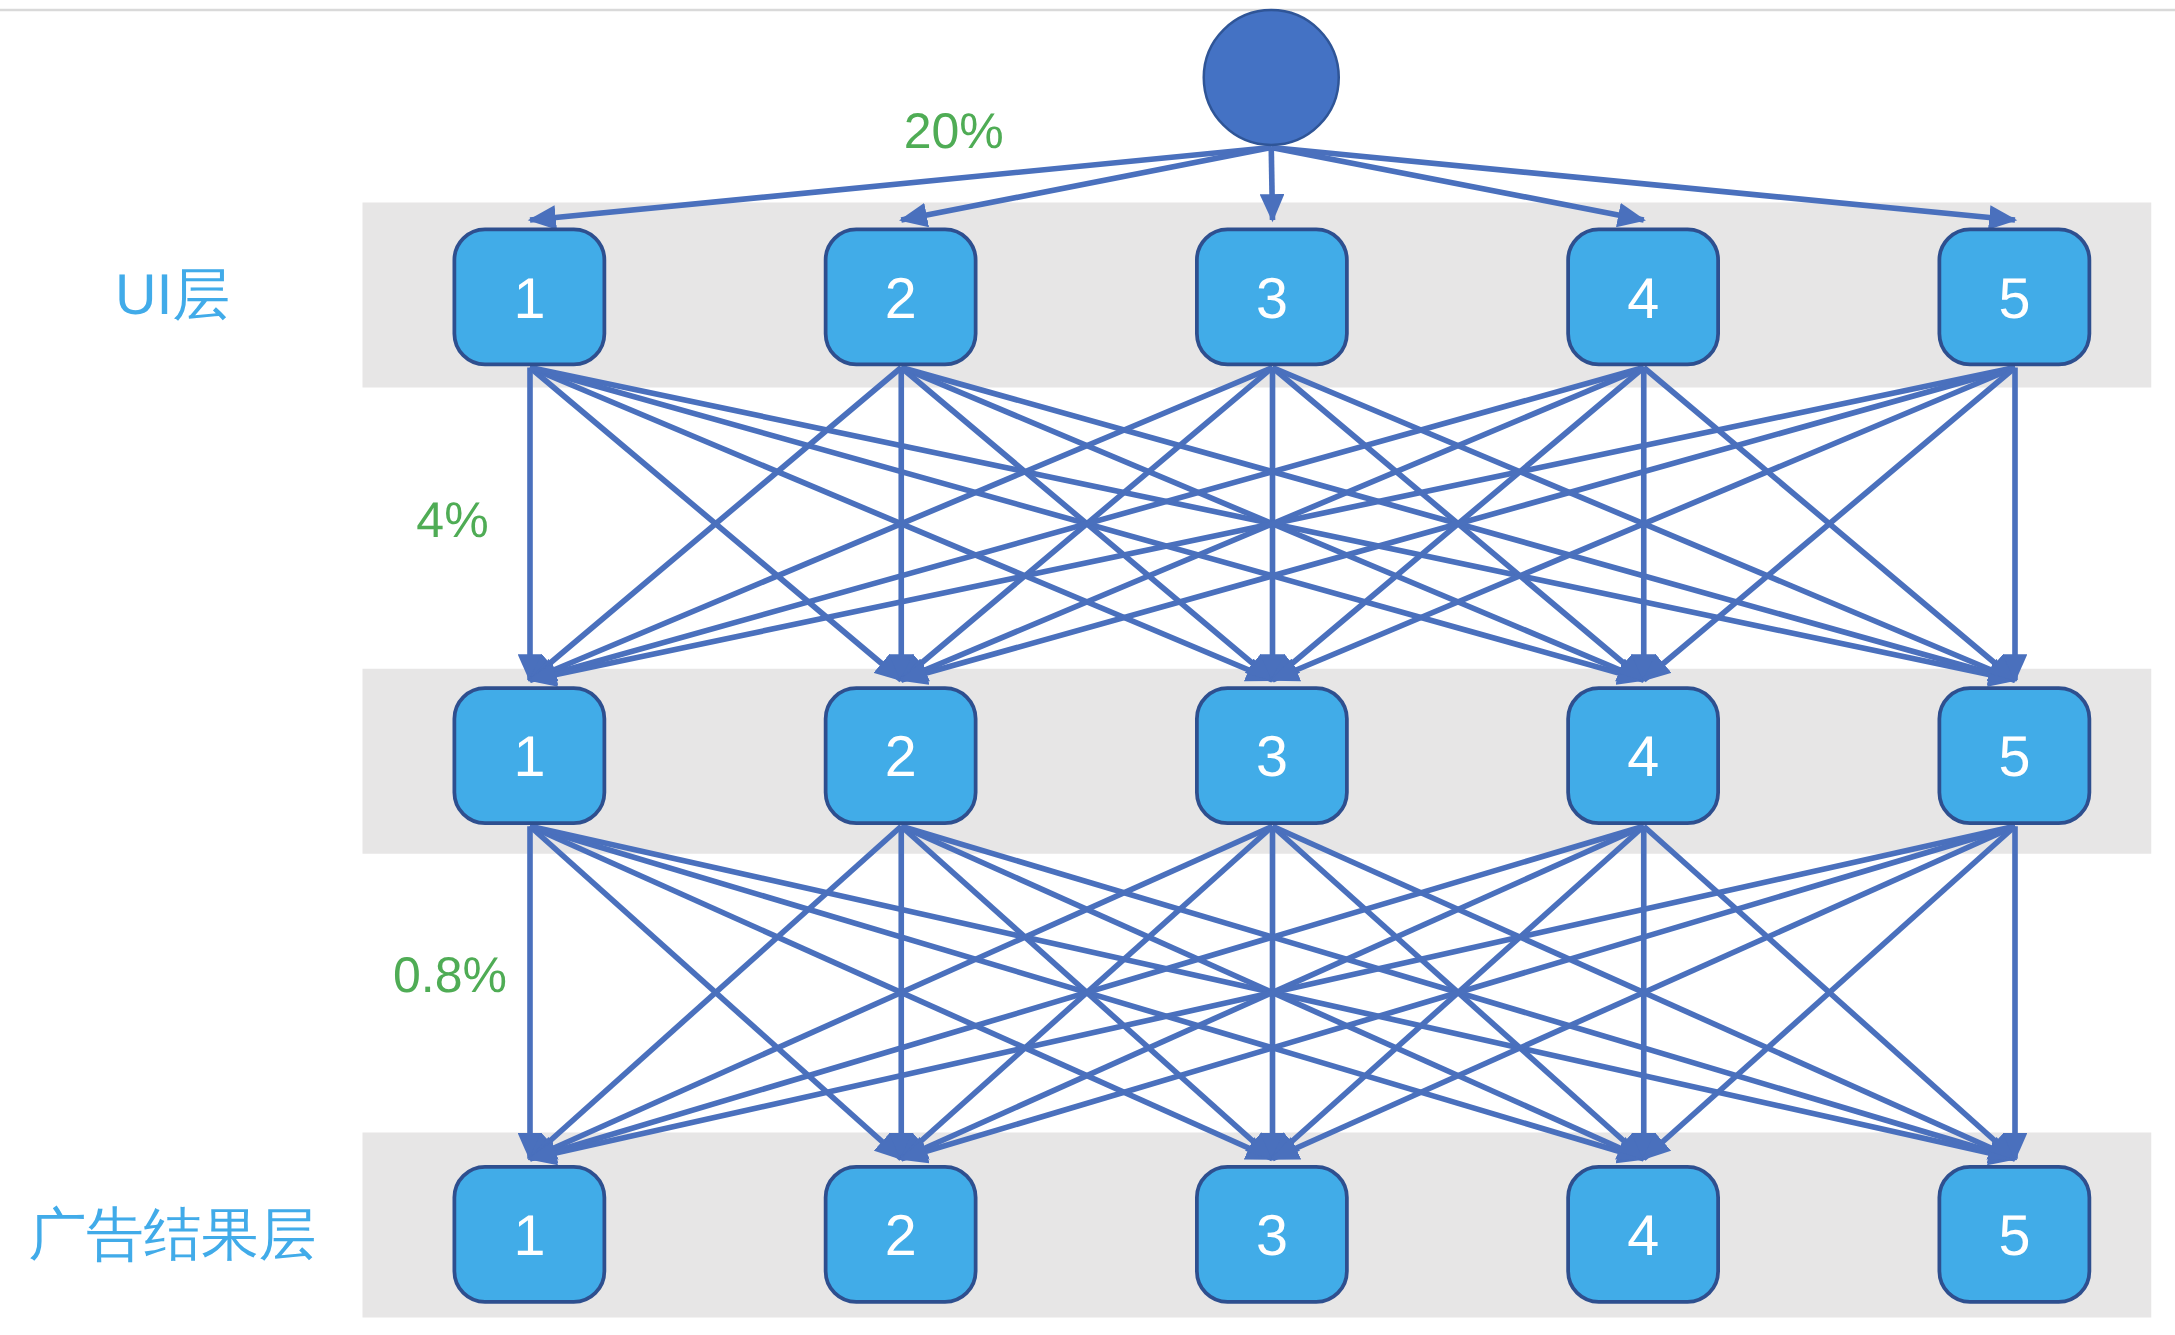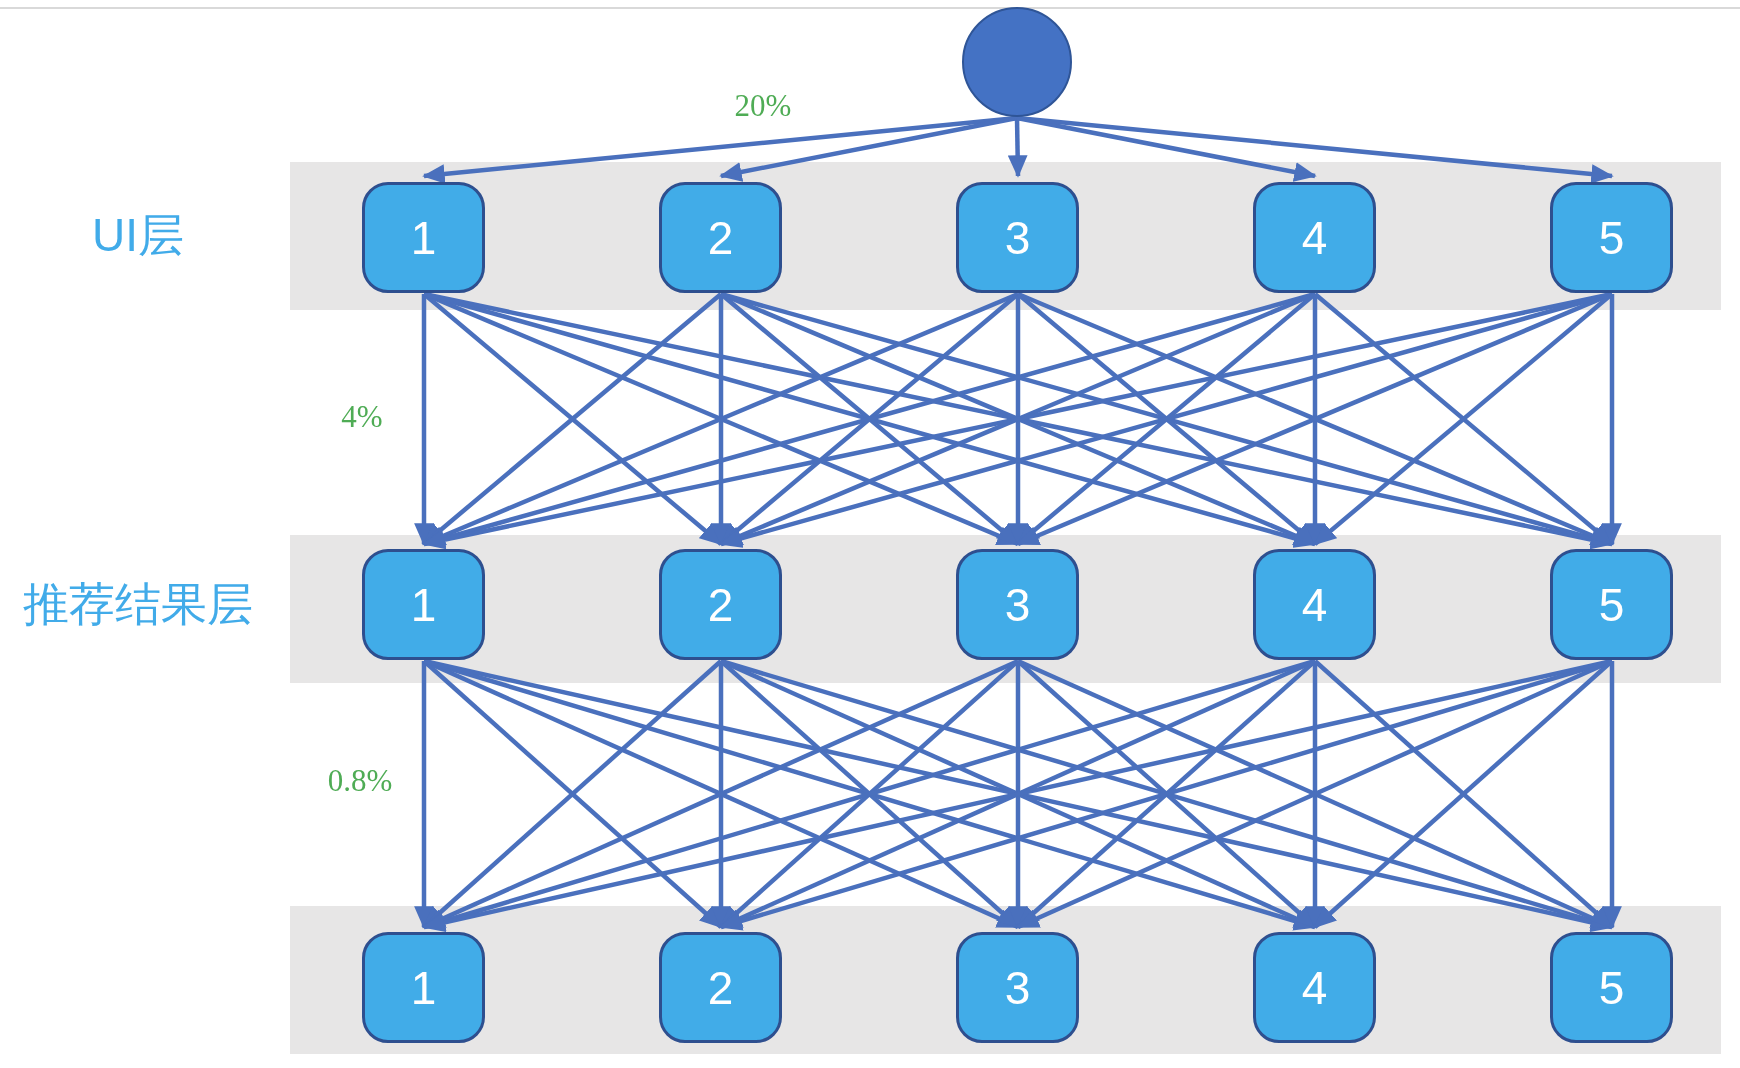--- a/index.html
+++ b/index.html
@@ -26,21 +26,21 @@
     border:2px solid var(--root-border,#2f5597);
   }
   .layer-label{
     position:absolute;transform:translate(-50%,-50%);
     color:var(--layer-label,#41abe9);
     font-size:46px;font-weight:normal;white-space:nowrap;
   }
   .rate{
     position:absolute;transform:translate(-50%,-50%);
     color:var(--rate-label,#4fac55);
-    font-size:31px;white-space:nowrap;font-family:Liberation Serif, serif;
+    font-size:40px;white-space:nowrap;
   }
 </style>
 </head>
 <body>
 
 <div class="stage" style="--node-fill: #41ace8; --node-border: #2e4f8f; --edge: #4a70bd; --root-fill: #4472c4; --root-border: #2f5597; --band: #e7e6e6; --layer-label: #41abe9; --rate-label: #4fac55;">
 
   <div class="topline"></div>
 
   <div class="band" style="top:162px"></div>
@@ -154,19 +154,19 @@
       <span>3</span>
     </div>
   <div class="node" style="left:1253px;top:932px">
       <span>4</span>
     </div>
   <div class="node" style="left:1550px;top:932px">
       <span>5</span>
     </div>
 
   <div class="layer-label" style="left:138px;top:236px">UI层</div>
-  <div class="layer-label" style="left:138px;top:605px">推荐结果层</div>
+  <div class="layer-label" style="left:138px;top:988px">广告结果层</div>
 
   <div class="rate" style="left:763px;top:106px">20%</div>
   <div class="rate" style="left:362px;top:417px">4%</div>
   <div class="rate" style="left:360px;top:781px">0.8%</div>
 
 </div>
 
 </body></html>

